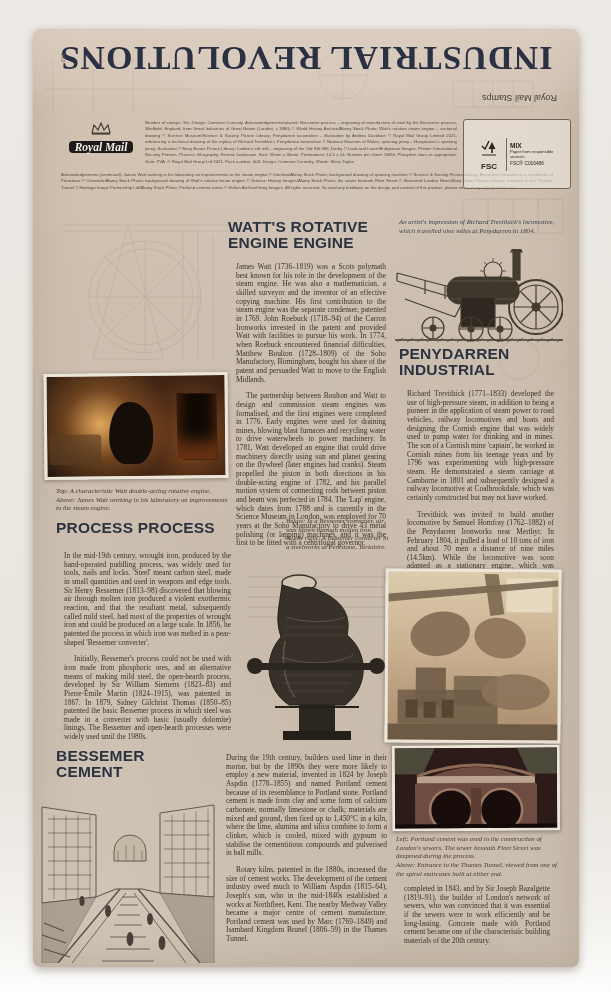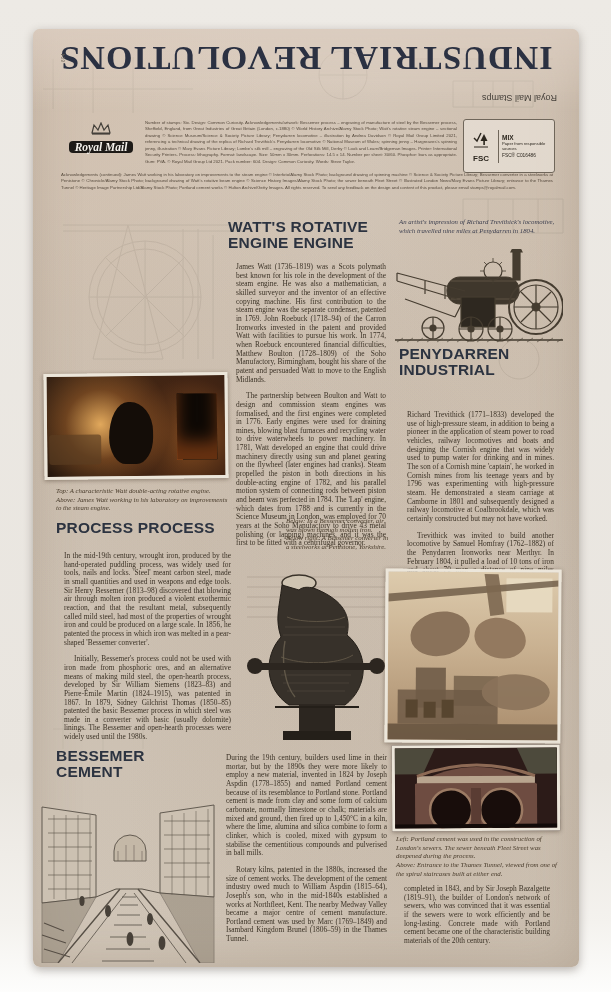--- a/index.html
+++ b/index.html
@@ -38,21 +38,21 @@
   
   .rm-logo{left:36px;top:92px;width:64px;text-align:center;}
   .rm-box{margin-top:2px;background:#1d1a17;border-radius:4px;padding:0 3px;
     color:#f5f2ec;font-family:"Liberation Serif",serif;font-style:italic;font-weight:bold;
     font-size:11.5px;white-space:nowrap;text-align:center;}
   .credits{font-family:"Liberation Sans",sans-serif;font-size:4.3px;line-height:1.5;
     color:#55493c;text-align:justify;}
   .credits-a{left:112px;top:91px;width:312px;height:50px;overflow:hidden;}
   .credits-b{left:28px;top:143px;width:492px;height:42px;overflow:hidden;}
   .fsc-box{left:430px;top:90px;width:86px;height:48px;border:1px solid #6f665a;border-radius:3px;
-    background:rgba(242,237,229,.55);display:flex;align-items:center;padding:2px;}
+    background:rgba(242,237,229,.55);display:flex;align-items:center;padding:10px;}
   .fsc-left{width:30px;text-align:center;border-right:1px solid #6f665a;padding-right:2px;}
   .fsc-acronym{font-family:"Liberation Sans",sans-serif;font-weight:bold;font-size:8px;color:#2c271f;}
   .fsc-right{flex:1;padding-left:3px;font-family:"Liberation Sans",sans-serif;color:#2c271f;}
   .fsc-mix{font-weight:bold;font-size:6.5px;}
   .fsc-sub{font-size:4.2px;line-height:1.3;}
   .fsc-code{font-size:4.8px;margin-top:2px;}
 
   
   .head{font-family:"Liberation Sans",sans-serif;font-weight:bold;color:#2c3340;
     font-size:15.5px;line-height:1.04;letter-spacing:.2px;}
@@ -82,21 +82,21 @@
 
   .loco-art{left:362px;top:220px;width:168px;height:95px;}
   .conv-art{left:208px;top:528px;width:150px;height:190px;}
   .sewer-art{left:5px;top:764px;width:180px;height:170px;opacity:.92;}
 
   
   .watt-head{left:195px;top:190px;width:172px;}
   .watt-body{left:195px;top:226px;width:166px;}
   .peny-cap{left:366px;top:189px;width:158px;}
   .peny-head{left:366px;top:317px;width:168px;}
-  .peny-body{left:366px;top:374px;width:163px;}
+  .peny-body{left:366px;top:353px;width:163px;}
   .watt-cap{left:23px;top:458px;width:176px;}
   .bess-head{left:23px;top:491px;width:230px;}
   .bess-body{left:23px;top:515px;width:183px;}
   .bess-cap{left:253px;top:488px;width:106px;}
   .port-head{left:23px;top:719px;width:110px;}
   .port-body{left:185px;top:717px;width:177px;}
   .tunnel-cap{left:363px;top:806px;width:162px;}
   .port-body2{left:363px;top:848px;width:162px;}
 </style>
 </head>

